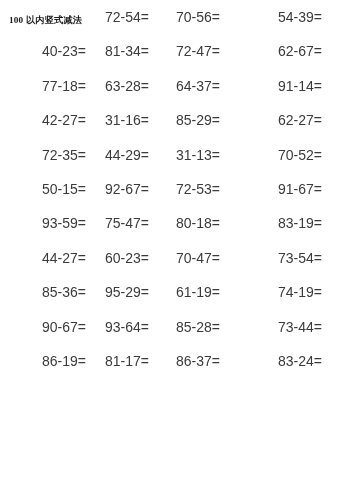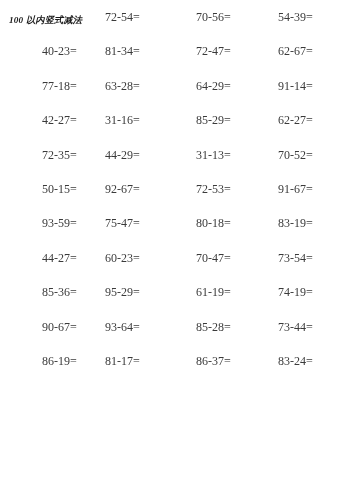--- a/index.html
+++ b/index.html
@@ -29,43 +29,42 @@
     width: 110px;
     font-weight: bold;
     font-size: 9.2px;
     line-height: 18px;
     letter-spacing: 0.2px;
     color: #1a1a1a;
   }
   .title-line {
     display: block;
     white-space: nowrap;
-    font-style: italic;
   }
   .grid {
     position: absolute;
     left: 0;
     top: 11px;
     width: 353px;
   }
   .prob-row {
     position: relative;
     height: 34.4px;
   }
   .prob-cell {
     position: absolute;
-    font-size: 12px;
+    font-size: 14px;
     line-height: 12px;
     color: #3a3a3a;
     white-space: nowrap;
-    font-family: Liberation Serif, serif;
+    font-family: Liberation Sans, sans-serif;
   }
   .col-0 { left: 42px; }
   .col-1 { left: 105px; }
-  .col-2 { left: 196px; }
+  .col-2 { left: 176px; }
   .col-3 { left: 272px; margin-left: 6px; }
   
   .prob-row.first .col-1 { left: 105px; }
 </style>
 </head>
 <body>
 
 <div class="worksheet">
 
   <div class="title-block">
@@ -85,21 +84,21 @@
       <span class="prob-cell col-0">40-23=</span>
       <span class="prob-cell col-1">81-34=</span>
       <span class="prob-cell col-2">72-47=</span>
       <span class="prob-cell col-3">62-67=</span>
     </div>
 
 
     <div class="prob-row">
       <span class="prob-cell col-0">77-18=</span>
       <span class="prob-cell col-1">63-28=</span>
-      <span class="prob-cell col-2">64-29=</span>
+      <span class="prob-cell col-2">64-37=</span>
       <span class="prob-cell col-3">91-14=</span>
     </div>
 
     <div class="prob-row">
       <span class="prob-cell col-0">42-27=</span>
       <span class="prob-cell col-1">31-16=</span>
       <span class="prob-cell col-2">85-29=</span>
       <span class="prob-cell col-3">62-27=</span>
     </div>
 

